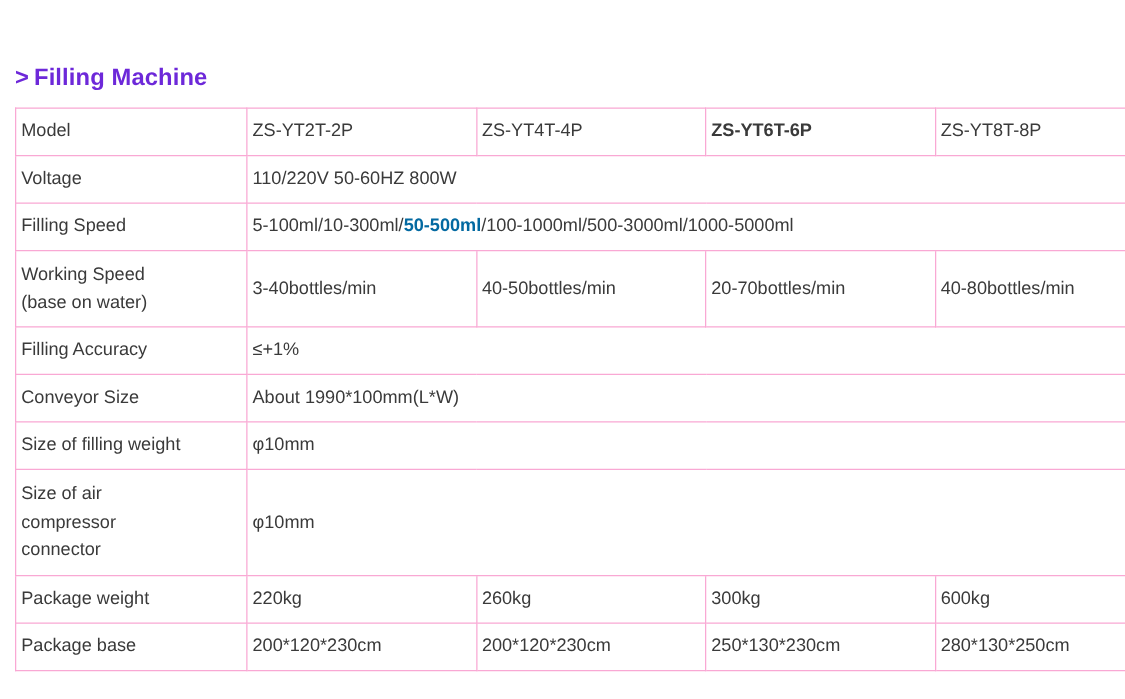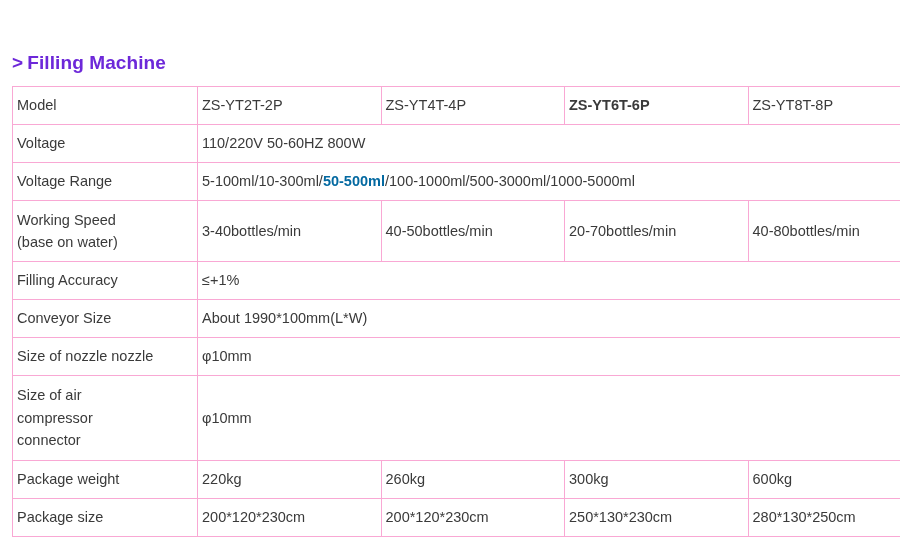--- a/index.html
+++ b/index.html
@@ -110,21 +110,21 @@
           <td class="value-cell bold-cell">ZS-YT6T-6P</td>
           <td class="value-cell">ZS-YT8T-8P</td>
         </tr>
 
         <tr class="row-voltage">
           <td class="label-cell">Voltage</td>
           <td class="value-cell" colspan="4">110/220V 50-60HZ 800W</td>
         </tr>
 
         <tr class="row-range">
-          <td class="label-cell">Voltage Range</td>
+          <td class="label-cell">Filling Speed</td>
           <td class="value-cell" colspan="4"><span>5-100ml/10-300ml/</span><span class="bold-cell">50-500ml</span><span>/100-1000ml/500-3000ml/1000-5000ml</span></td>
         </tr>
 
         <tr class="row-speed">
           <td class="label-cell multiline">Working Speed
 (base on water)</td>
           <td class="value-cell">3-40bottles/min</td>
           <td class="value-cell">40-50bottles/min</td>
           <td class="value-cell">20-70bottles/min</td>
           <td class="value-cell">40-80bottles/min</td>
@@ -134,41 +134,41 @@
           <td class="label-cell">Filling Accuracy</td>
           <td class="value-cell" colspan="4">≤+1%</td>
         </tr>
 
         <tr class="row-conveyor">
           <td class="label-cell">Conveyor Size</td>
           <td class="value-cell" colspan="4">About 1990*100mm(L*W)</td>
         </tr>
 
         <tr class="row-nozzle">
-          <td class="label-cell">Size of nozzle nozzle</td>
+          <td class="label-cell">Size of filling weight</td>
           <td class="value-cell" colspan="4">φ10mm</td>
         </tr>
 
         <tr class="row-compressor">
           <td class="label-cell multiline">Size of air
 compressor
 connector</td>
           <td class="value-cell" colspan="4">φ10mm</td>
         </tr>
 
         <tr class="row-weight">
           <td class="label-cell">Package weight</td>
           <td class="value-cell">220kg</td>
           <td class="value-cell">260kg</td>
           <td class="value-cell">300kg</td>
           <td class="value-cell">600kg</td>
         </tr>
 
         <tr class="row-size">
-          <td class="label-cell">Package size</td>
+          <td class="label-cell">Package base</td>
           <td class="value-cell">200*120*230cm</td>
           <td class="value-cell">200*120*230cm</td>
           <td class="value-cell">250*130*230cm</td>
           <td class="value-cell">280*130*250cm</td>
         </tr>
 
       </tbody>
     </table>
   </div>
 

